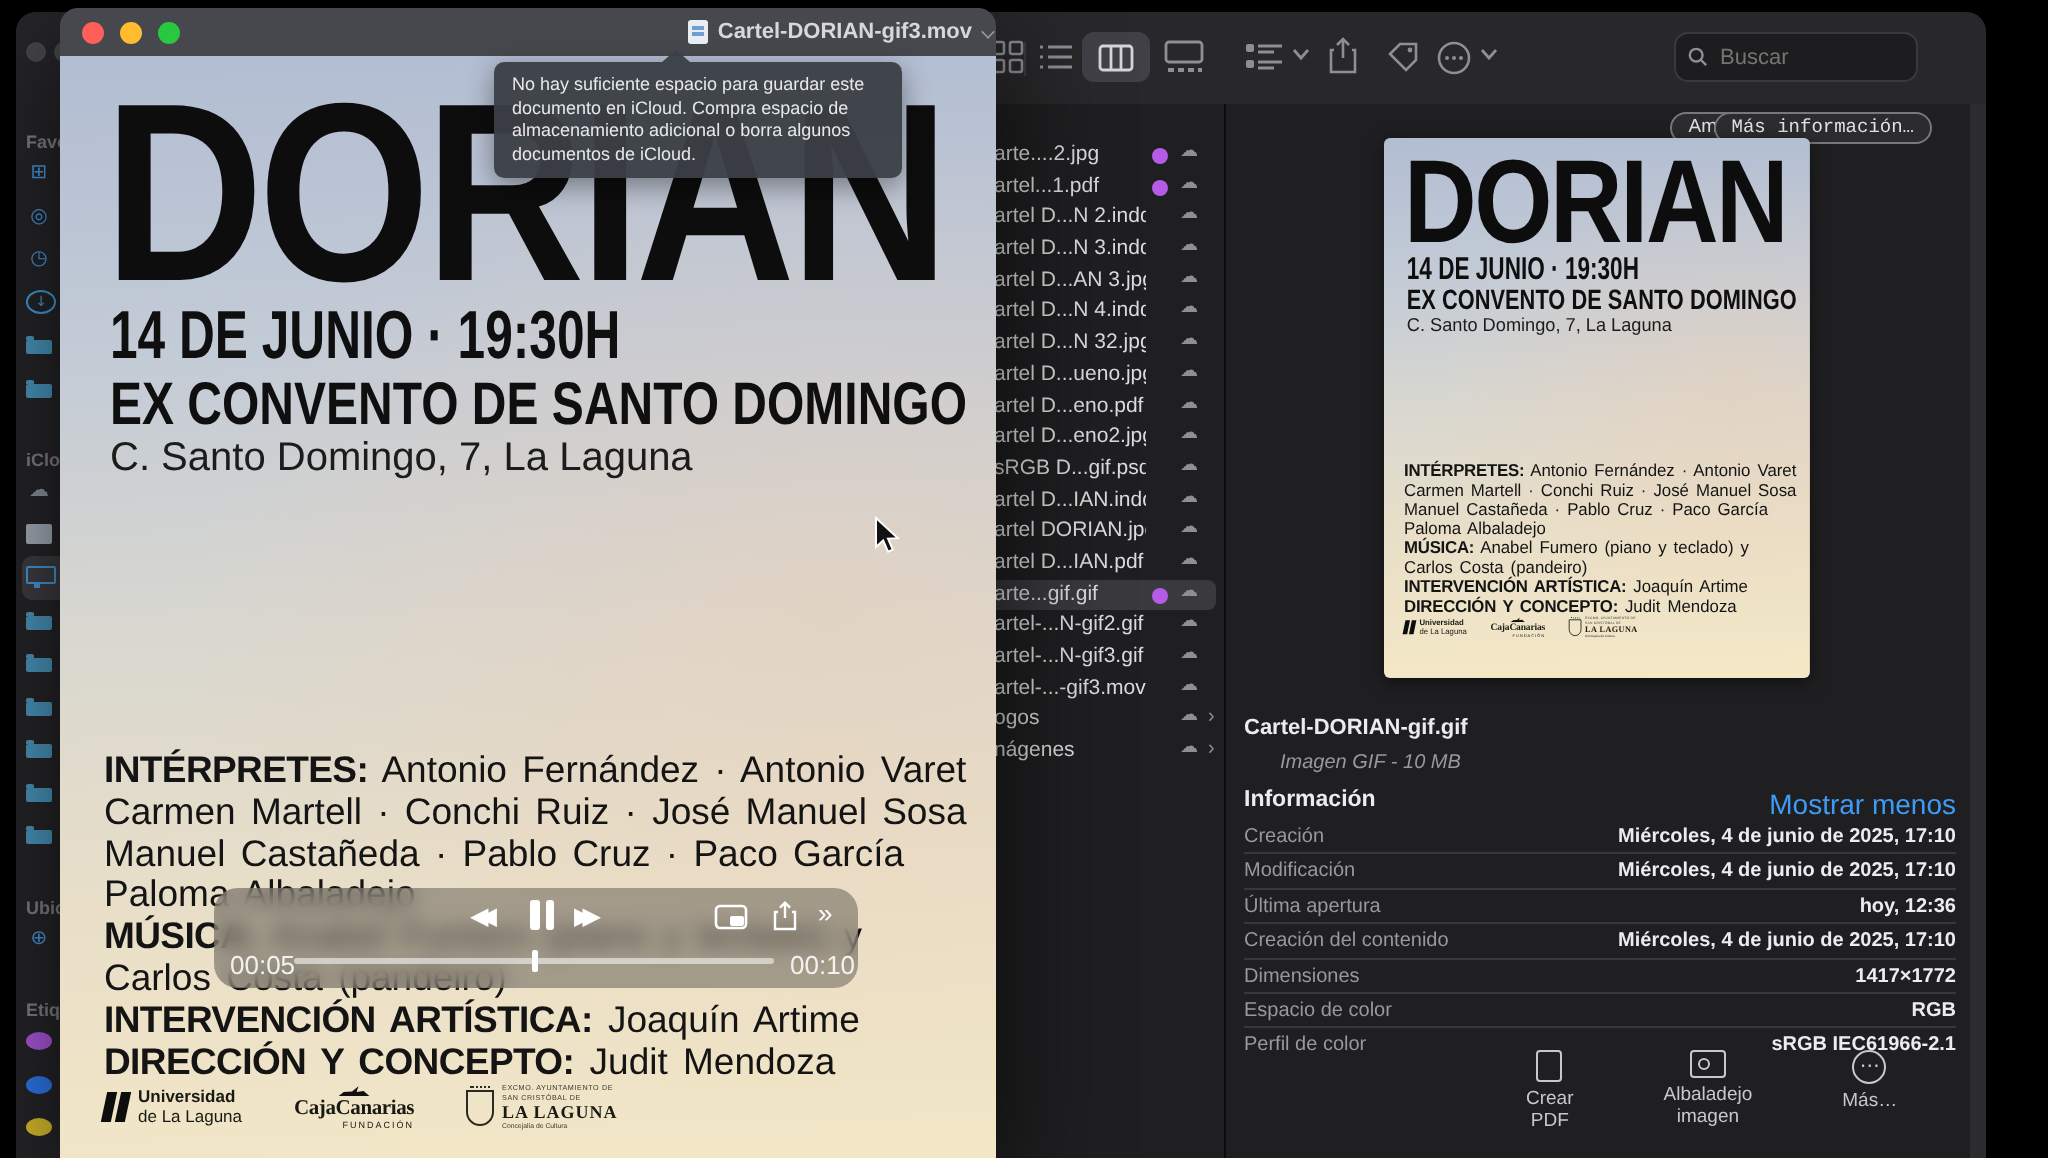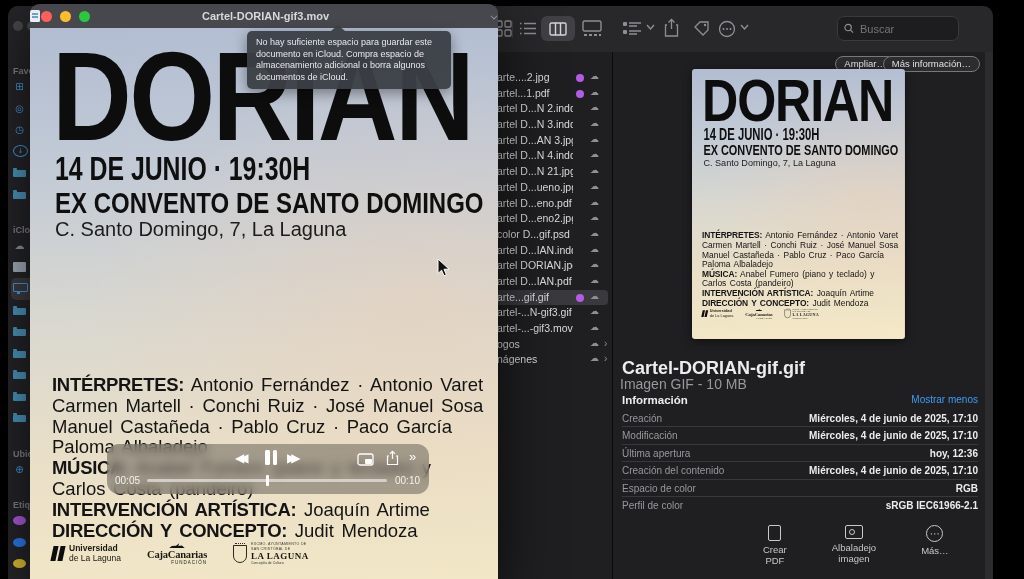--- a/index.html
+++ b/index.html
@@ -56,28 +56,28 @@
   .fcloud::before{content:"☁";}
   .fchev{display:none;position:absolute;left:156px;top:1px;color:#8e8e93;font-size:10px;}
   .fchev::before{content:"›";}
   .frow.folder .fchev{display:block;}
   .fdivider{position:absolute;left:604px;top:46px;width:1px;bottom:0;background:#0b0b0d;}
   
   .fpreview{position:absolute;left:605px;top:46px;width:372px;bottom:0;background:#1f1f21;}
   .pv-btn{position:absolute;top:4px;height:14px;border:1px solid #77777c;border-radius:8px;background:#2c2c2e;
           color:#e0e0e2;font-size:9.5px;line-height:14px;padding:0 8px;white-space:nowrap;}
   .pv-btn.expand{right:90px;}
-  .pv-btn.moreinfo{right:5px;}
+  .pv-btn.moreinfo{right:19px;font-family:Liberation Mono, monospace;}
   .thumb-box{position:absolute;left:79px;top:17px;width:213px;height:270px;border-radius:3px;overflow:hidden;
              box-shadow:0 2px 8px rgba(0,0,0,.5);}
   .thumb-mount .poster{transform:scale(0.455,0.4655);transform-origin:0 0;}
-  .pv-title{position:absolute;left:9px;top:306px;color:#ececee;font-size:18px;font-weight:700;}
-  .pv-kind{position:absolute;left:7px;top:324px;color:#98989d;font-size:14px;}
+  .pv-title{position:absolute;left:9px;top:306px;color:#ececee;font-size:11px;font-weight:700;}
+  .pv-kind{position:absolute;left:27px;top:324px;color:#98989d;font-size:10px;font-style:italic;}
   .pv-infohdr{position:absolute;left:9px;top:342px;color:#ececee;font-size:11.5px;font-weight:700;}
-  .pv-showless{position:absolute;right:7px;top:342px;color:#3e9bf5;font-size:10px;}
+  .pv-showless{position:absolute;right:7px;top:342px;color:#3e9bf5;font-size:14px;}
   .pv-rows{position:absolute;left:9px;right:7px;top:358px;}
   .irow{position:relative;height:16.4px;border-bottom:1px solid #38383a;}
   .irow:last-child{border-bottom:none;}
   .ilabel{position:absolute;left:0;top:3px;color:#98989d;font-size:10px;}
   .ival{position:absolute;right:0;top:3px;color:#ececee;font-size:10px;font-weight:700;}
   .pv-actions{position:absolute;left:105px;top:473px;width:180px;display:flex;justify-content:space-between;}
   .act{width:56px;display:flex;flex-direction:column;align-items:center;color:#c8c8cc;margin-left:45px;}
   .act-icon{height:18px;display:flex;align-items:center;justify-content:center;margin-bottom:3px;}
   .act-label{font-size:9.5px;text-align:center;line-height:11px;}
   .ic-create-pdf{width:11px;height:14px;border:1.2px solid #c8c8cc;border-radius:2px;}
@@ -86,21 +86,21 @@
   .ic-more{width:15px;height:15px;border:1.2px solid #c8c8cc;border-radius:50%;text-align:center;line-height:11px;font-size:10px;color:#c8c8cc;}
   .ic-more::before{content:"⋯";}
   .fscrollbar{position:absolute;left:977px;top:46px;width:8px;bottom:0;background:#2c2c2e;}
   
   .ql{position:absolute;left:30px;top:4px;width:468px;height:575px;border-radius:9px 9px 0 0;overflow:hidden;
       box-shadow:0 18px 60px rgba(0,0,0,.7);z-index:10;}
   .ql-titlebar{position:absolute;left:0;top:0;width:100%;height:24px;background:#46484d;display:flex;align-items:center;}
   .ql-lights{display:flex;gap:8px;margin-left:11px;}
   .ql-light{width:11px;height:11px;border-radius:50%;}
   .l-red{background:#ff5f57;} .l-yellow{background:#febc2e;} .l-green{background:#28c840;}
-  .ql-titlewrap{position:absolute;left:0;right:0;top:0;height:24px;display:flex;align-items:center;justify-content:space-between;gap:5px;pointer-events:none;border-radius:11px;}
+  .ql-titlewrap{position:absolute;left:0;right:0;top:0;height:24px;display:flex;align-items:center;justify-content:flex-end;gap:5px;pointer-events:none;border-radius:11px;}
   .ql-docicon{width:10px;height:12px;background:#e8eef4;border-radius:1.5px;position:relative;}
   .ql-docicon::before{content:"";position:absolute;left:2px;top:3px;width:6px;height:1.5px;background:#6f9fd0;box-shadow:0 3px 0 #6f9fd0;}
   .ql-title{color:#d8d8da;font-size:11px;font-weight:700;}
   .ql-chev{width:7px;height:7px;position:relative;margin-top:-3px;}
   .ql-chev::before{content:"";position:absolute;left:0;top:2px;width:5px;height:5px;border-right:1.5px solid #9a9a9e;border-bottom:1.5px solid #9a9a9e;transform:rotate(45deg) scale(.8);}
   .ql-content{position:absolute;left:0;top:24px;width:468px;height:551px;overflow:hidden;}
   
   .poster{position:absolute;left:0;top:0;width:468px;height:580px;color:#0f0f10;
           background:linear-gradient(178deg,#b2bdd2 0%,#c3cbd6 25%,#d8d7d0 48%,#e9dfc8 72%,#f4e8c6 100%);}
   .poster::after{content:"";position:absolute;inset:0;background:radial-gradient(ellipse at 82% 48%,rgba(242,205,175,.35),rgba(0,0,0,0) 60%);}
@@ -136,21 +136,21 @@
           background:rgba(104,99,90,.55);backdrop-filter:blur(5px);z-index:3;color:#fff;}
   .pl-rew,.pl-ffwd{position:absolute;top:7px;font-family:"DejaVu Sans",sans-serif;font-size:12px;letter-spacing:-5px;color:#fff;}
   .pl-rew{left:128px;} .pl-rew::before{content:"◀◀";}
   .pl-ffwd{left:180px;} .pl-ffwd::before{content:"▶▶";}
   .pl-pause{position:absolute;left:158px;top:6px;width:14px;height:15px;display:flex;gap:3px;}
   .pl-pause span{width:4.5px;height:15px;background:#fff;border-radius:1.5px;}
   .pl-pip{position:absolute;left:250px;top:8px;}
   .pl-share{position:absolute;left:279px;top:6px;}
   .pl-next{position:absolute;left:302px;top:5px;font-size:13px;color:#fff;}
   .pl-next::before{content:"»";}
-  .pl-time{position:absolute;top:31px;font-size:10px;color:#f2f2f0;}
+  .pl-time{position:absolute;top:31px;font-size:13px;color:#f2f2f0;}
   .pl-time.t1{left:8px;} .pl-time.t2{left:288px;}
   .pl-track{position:absolute;left:40px;top:35px;width:240px;height:2.5px;background:rgba(255,255,255,.55);border-radius:2px;}
   .pl-thumb{position:absolute;left:119px;top:-4px;width:2.5px;height:11px;background:#fff;border-radius:1px;}
   
   .tooltip{position:absolute;left:217px;top:27px;width:186px;background:rgba(59,63,70,.96);border-radius:5px;
            padding:6px 9px;color:#e8e8ea;font-size:9px;line-height:11.5px;z-index:5;box-shadow:0 4px 14px rgba(0,0,0,.4);}
   .tooltip-arrow{position:absolute;left:84px;top:-6px;width:0;height:0;border-left:7px solid transparent;
                  border-right:7px solid transparent;border-bottom:6px solid rgba(59,63,70,.96);}
   
   .cursor{position:absolute;left:437px;top:258px;z-index:99;}
@@ -405,21 +405,21 @@
             <span class="fcloud"></span>
 
           </div>
           <div class="frow">
             <span class="fname">artel D...N 4.indd</span>
 
             <span class="fcloud"></span>
 
           </div>
           <div class="frow">
-            <span class="fname">artel D...N 21.jpg</span>
+            <span class="fname">artel D...N 32.jpg</span>
 
             <span class="fcloud"></span>
 
           </div>
           <div class="frow">
             <span class="fname">artel D...ueno.jpg</span>
 
             <span class="fcloud"></span>
 
           </div>
@@ -429,21 +429,21 @@
             <span class="fcloud"></span>
 
           </div>
           <div class="frow">
             <span class="fname">artel D...eno2.jpg</span>
 
             <span class="fcloud"></span>
 
           </div>
           <div class="frow">
-            <span class="fname">color D...gif.psd</span>
+            <span class="fname">sRGB D...gif.psd</span>
 
             <span class="fcloud"></span>
 
           </div>
           <div class="frow">
             <span class="fname">artel D...IAN.indd</span>
 
             <span class="fcloud"></span>
 
           </div>
@@ -455,20 +455,26 @@
           </div>
           <div class="frow">
             <span class="fname">artel D...IAN.pdf</span>
 
             <span class="fcloud"></span>
 
           </div>
           <div class="frow tag-purple selected">
             <span class="fname">arte...gif.gif</span>
             <span class="ftag"></span>
+            <span class="fcloud"></span>
+
+          </div>
+          <div class="frow">
+            <span class="fname">artel-...N-gif2.gif</span>
+
             <span class="fcloud"></span>
 
           </div>
           <div class="frow">
             <span class="fname">artel-...N-gif3.gif</span>
 
             <span class="fcloud"></span>
 
           </div>
           <div class="frow">
@@ -554,20 +560,24 @@
             <span class="ilabel">Modificación</span>
             <span class="ival">Miércoles, 4 de junio de 2025, 17:10</span>
           </div>
           <div class="irow">
             <span class="ilabel">Última apertura</span>
             <span class="ival">hoy, 12:36</span>
           </div>
           <div class="irow">
             <span class="ilabel">Creación del contenido</span>
             <span class="ival">Miércoles, 4 de junio de 2025, 17:10</span>
+          </div>
+          <div class="irow">
+            <span class="ilabel">Dimensiones</span>
+            <span class="ival">1417×1772</span>
           </div>
           <div class="irow">
             <span class="ilabel">Espacio de color</span>
             <span class="ival">RGB</span>
           </div>
           <div class="irow">
             <span class="ilabel">Perfil de color</span>
             <span class="ival">sRGB IEC61966-2.1</span>
           </div>
         </div>

